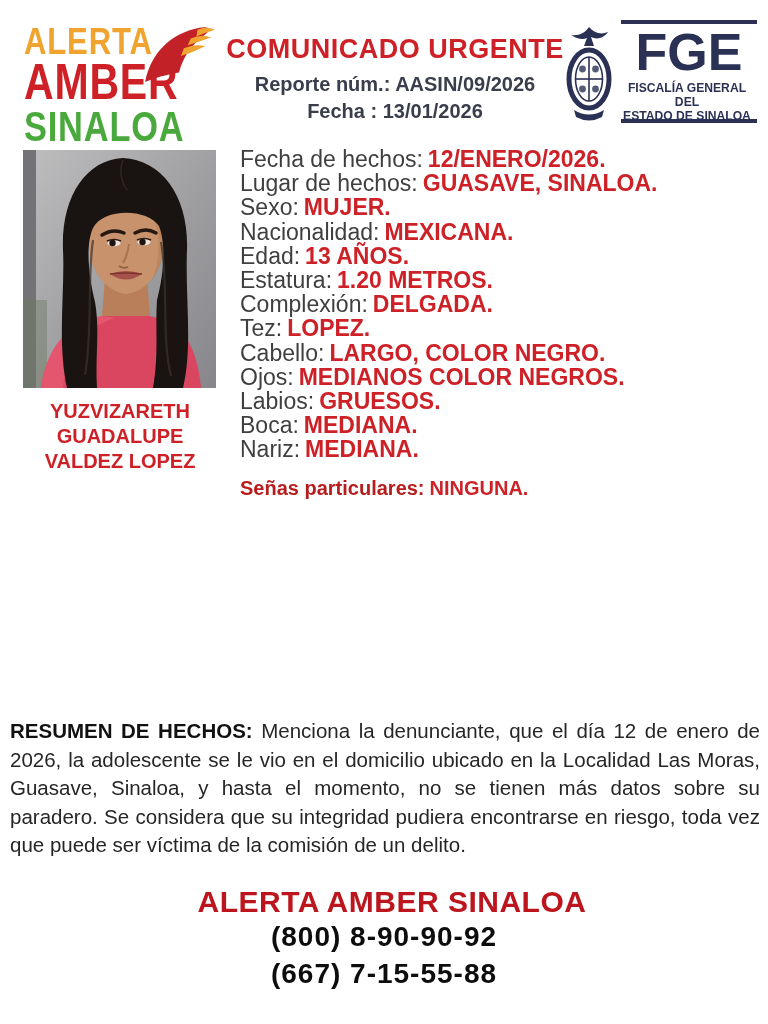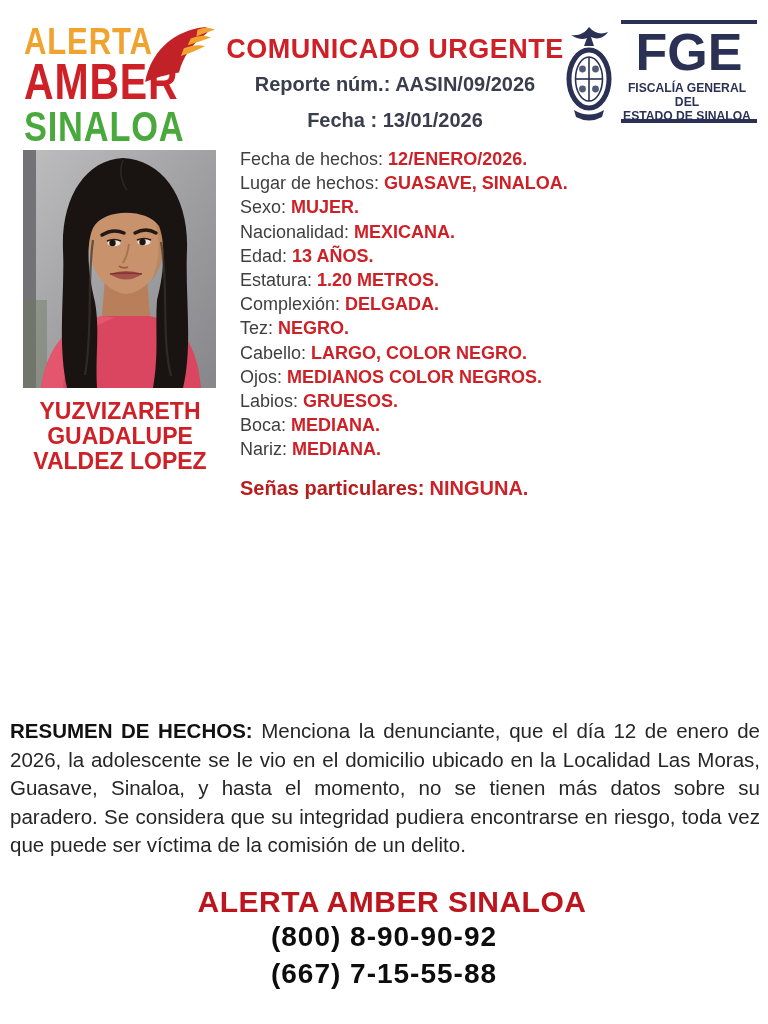--- a/index.html
+++ b/index.html
@@ -11,40 +11,40 @@
   .amber-line{font-weight:bold;transform-origin:left center;white-space:nowrap;}
   .amber-l1{font-size:37px;line-height:36px;color:var(--logo-orange);transform:scaleX(.84);letter-spacing:1px;}
   .amber-l2{font-size:50px;line-height:45px;color:var(--alert-red);transform:scaleX(.82);letter-spacing:1px;}
   .amber-l3{font-size:43px;line-height:43px;color:var(--logo-green);transform:scaleX(.80);letter-spacing:1px;}
   .amber-swoosh{position:absolute;left:118px;top:0px;width:76px;height:60px;}
 
   
   .header-center{position:absolute;left:225px;top:34px;width:340px;text-align:center;}
   .comunicado{font-size:27px;font-weight:bold;color:var(--alert-red);letter-spacing:.5px;}
   .report-num{font-size:20px;font-weight:bold;color:var(--header-dark);margin-top:8px;}
-  .report-date{font-size:20px;font-weight:bold;color:var(--header-dark);margin-top:13px;}
+  .report-date{font-size:20px;font-weight:bold;color:var(--header-dark);margin-top:4px;}
 
   
   .fge{position:absolute;left:563px;top:18px;width:198px;height:110px;}
   .fge-bar{position:absolute;left:58px;width:136px;height:4px;background:var(--navy);}
   .fge-bar-top{top:2px;} .fge-bar-bottom{top:101px;}
   .fge-emblem{position:absolute;left:0;top:7px;width:52px;height:98px;}
   .fge-acronym{position:absolute;left:58px;top:12px;width:136px;text-align:center;
                font-size:52px;line-height:44px;font-weight:bold;color:var(--navy);}
   .fge-org{position:absolute;left:50px;top:63px;width:148px;text-align:center;
            font-size:12.5px;line-height:14px;font-weight:bold;color:var(--navy);transform:scaleX(.97);}
   .navy-fill{fill:var(--navy);} .navy-stroke{stroke:var(--navy);}
 
   
   .photo{position:absolute;left:23px;top:150px;width:193px;height:238px;}
   .subject-name{position:absolute;left:6px;top:399px;width:228px;text-align:center;
-                color:var(--alert-red);font-weight:bold;font-size:23px;line-height:25px;}
+                color:var(--alert-red);font-weight:bold;font-size:20px;line-height:25px;}
 
   
-  .details{position:absolute;left:240px;top:147px;width:524px;font-size:18px;line-height:24.2px;}
+  .details{position:absolute;left:240px;top:147px;width:524px;font-size:23px;line-height:24.2px;}
   .detail-lbl{color:var(--text-dark);}
   .detail-val{color:var(--alert-red);font-weight:bold;margin-left:5px;}
 
   .particulars{position:absolute;left:240px;top:477px;font-size:20px;font-weight:bold;}
   .particulars .p-lbl{color:#b91c1c;}
   .particulars .p-val{color:var(--alert-red);margin-left:5px;}
 
   
   .clothing{position:absolute;left:10px;top:664px;font-size:19.5px;font-weight:bold;color:#1b1b1b;}
   .clothing .c-val{margin-left:5px;}
@@ -151,21 +151,21 @@
   </div>
 
   <div class="details">
     <div class="detail-row"><span class="detail-lbl">Fecha de hechos:</span><span class="detail-val">12/ENERO/2026.</span></div>
     <div class="detail-row"><span class="detail-lbl">Lugar de hechos:</span><span class="detail-val">GUASAVE, SINALOA.</span></div>
     <div class="detail-row"><span class="detail-lbl">Sexo:</span><span class="detail-val">MUJER.</span></div>
     <div class="detail-row"><span class="detail-lbl">Nacionalidad:</span><span class="detail-val">MEXICANA.</span></div>
     <div class="detail-row"><span class="detail-lbl">Edad:</span><span class="detail-val">13 AÑOS.</span></div>
     <div class="detail-row"><span class="detail-lbl">Estatura:</span><span class="detail-val">1.20 METROS.</span></div>
     <div class="detail-row"><span class="detail-lbl">Complexión:</span><span class="detail-val">DELGADA.</span></div>
-    <div class="detail-row"><span class="detail-lbl">Tez:</span><span class="detail-val">NEGRO.</span></div>
+    <div class="detail-row"><span class="detail-lbl">Tez:</span><span class="detail-val">LOPEZ.</span></div>
     <div class="detail-row"><span class="detail-lbl">Cabello:</span><span class="detail-val">LARGO, COLOR NEGRO.</span></div>
     <div class="detail-row"><span class="detail-lbl">Ojos:</span><span class="detail-val">MEDIANOS COLOR NEGROS.</span></div>
     <div class="detail-row"><span class="detail-lbl">Labios:</span><span class="detail-val">GRUESOS.</span></div>
     <div class="detail-row"><span class="detail-lbl">Boca:</span><span class="detail-val">MEDIANA.</span></div>
     <div class="detail-row"><span class="detail-lbl">Nariz:</span><span class="detail-val">MEDIANA.</span></div>
   </div>
 
   <div class="particulars">
     <span class="p-lbl">Señas particulares:</span><span class="p-val">NINGUNA.</span>
   </div>

